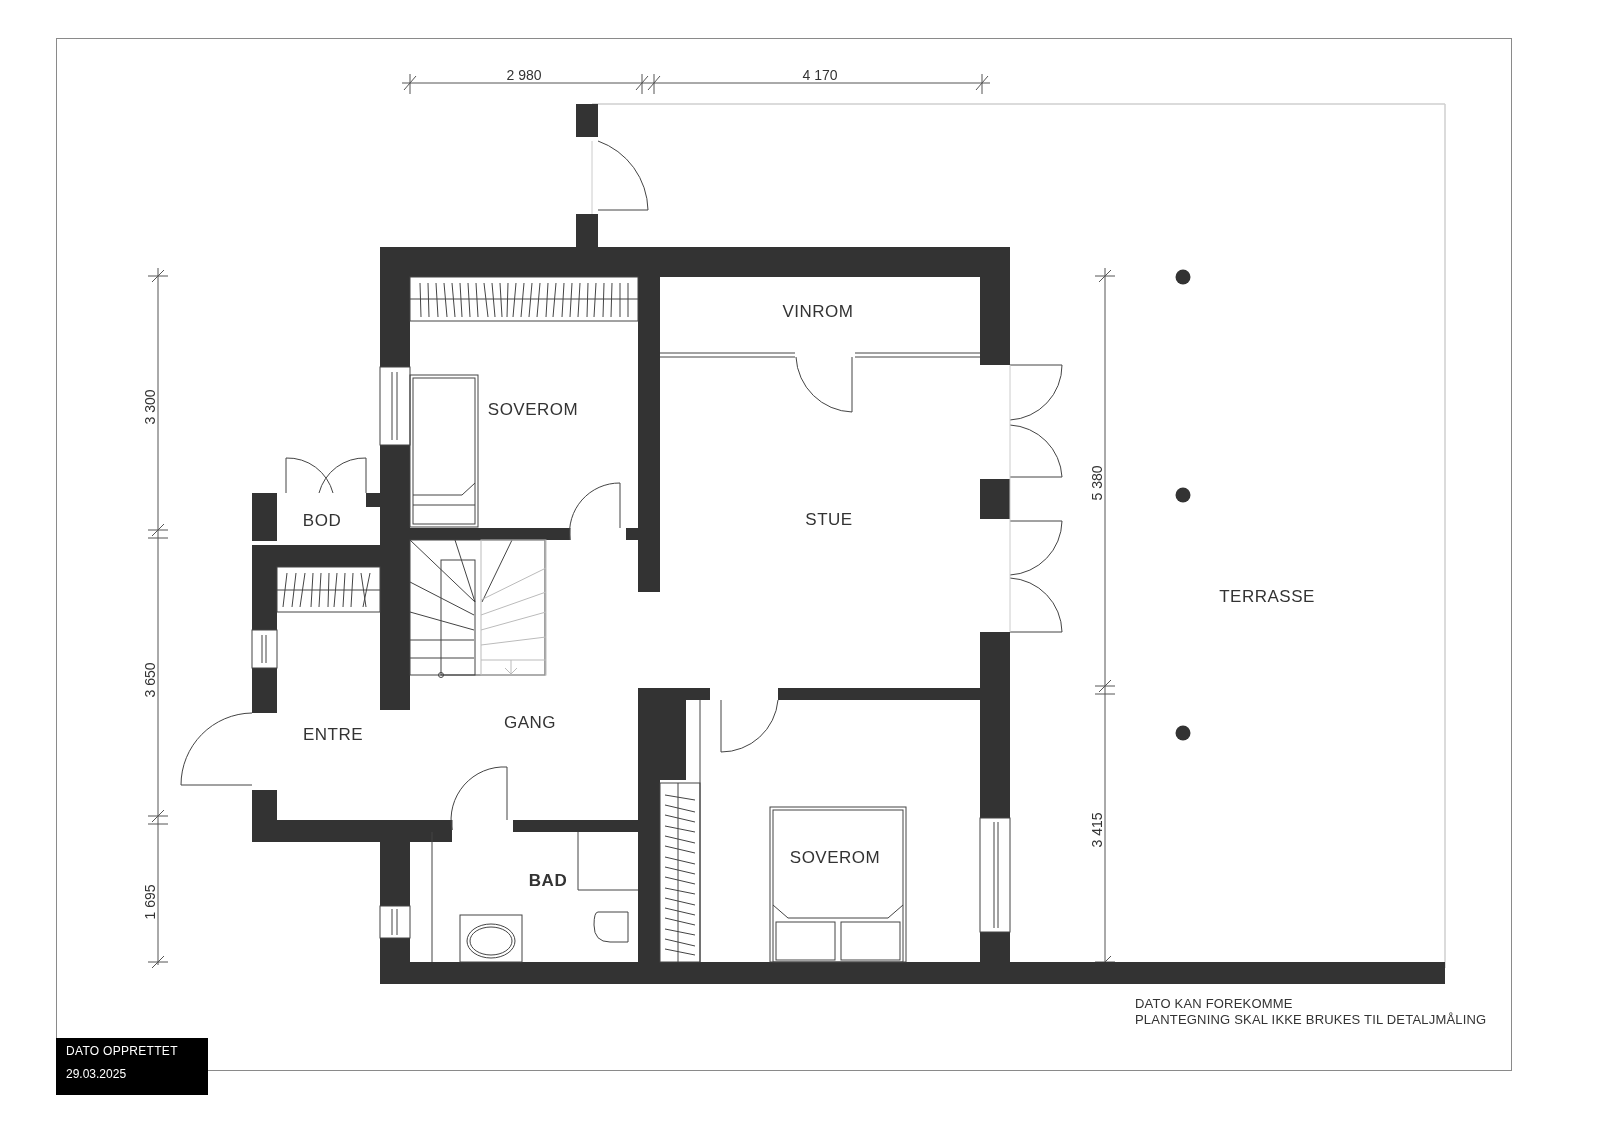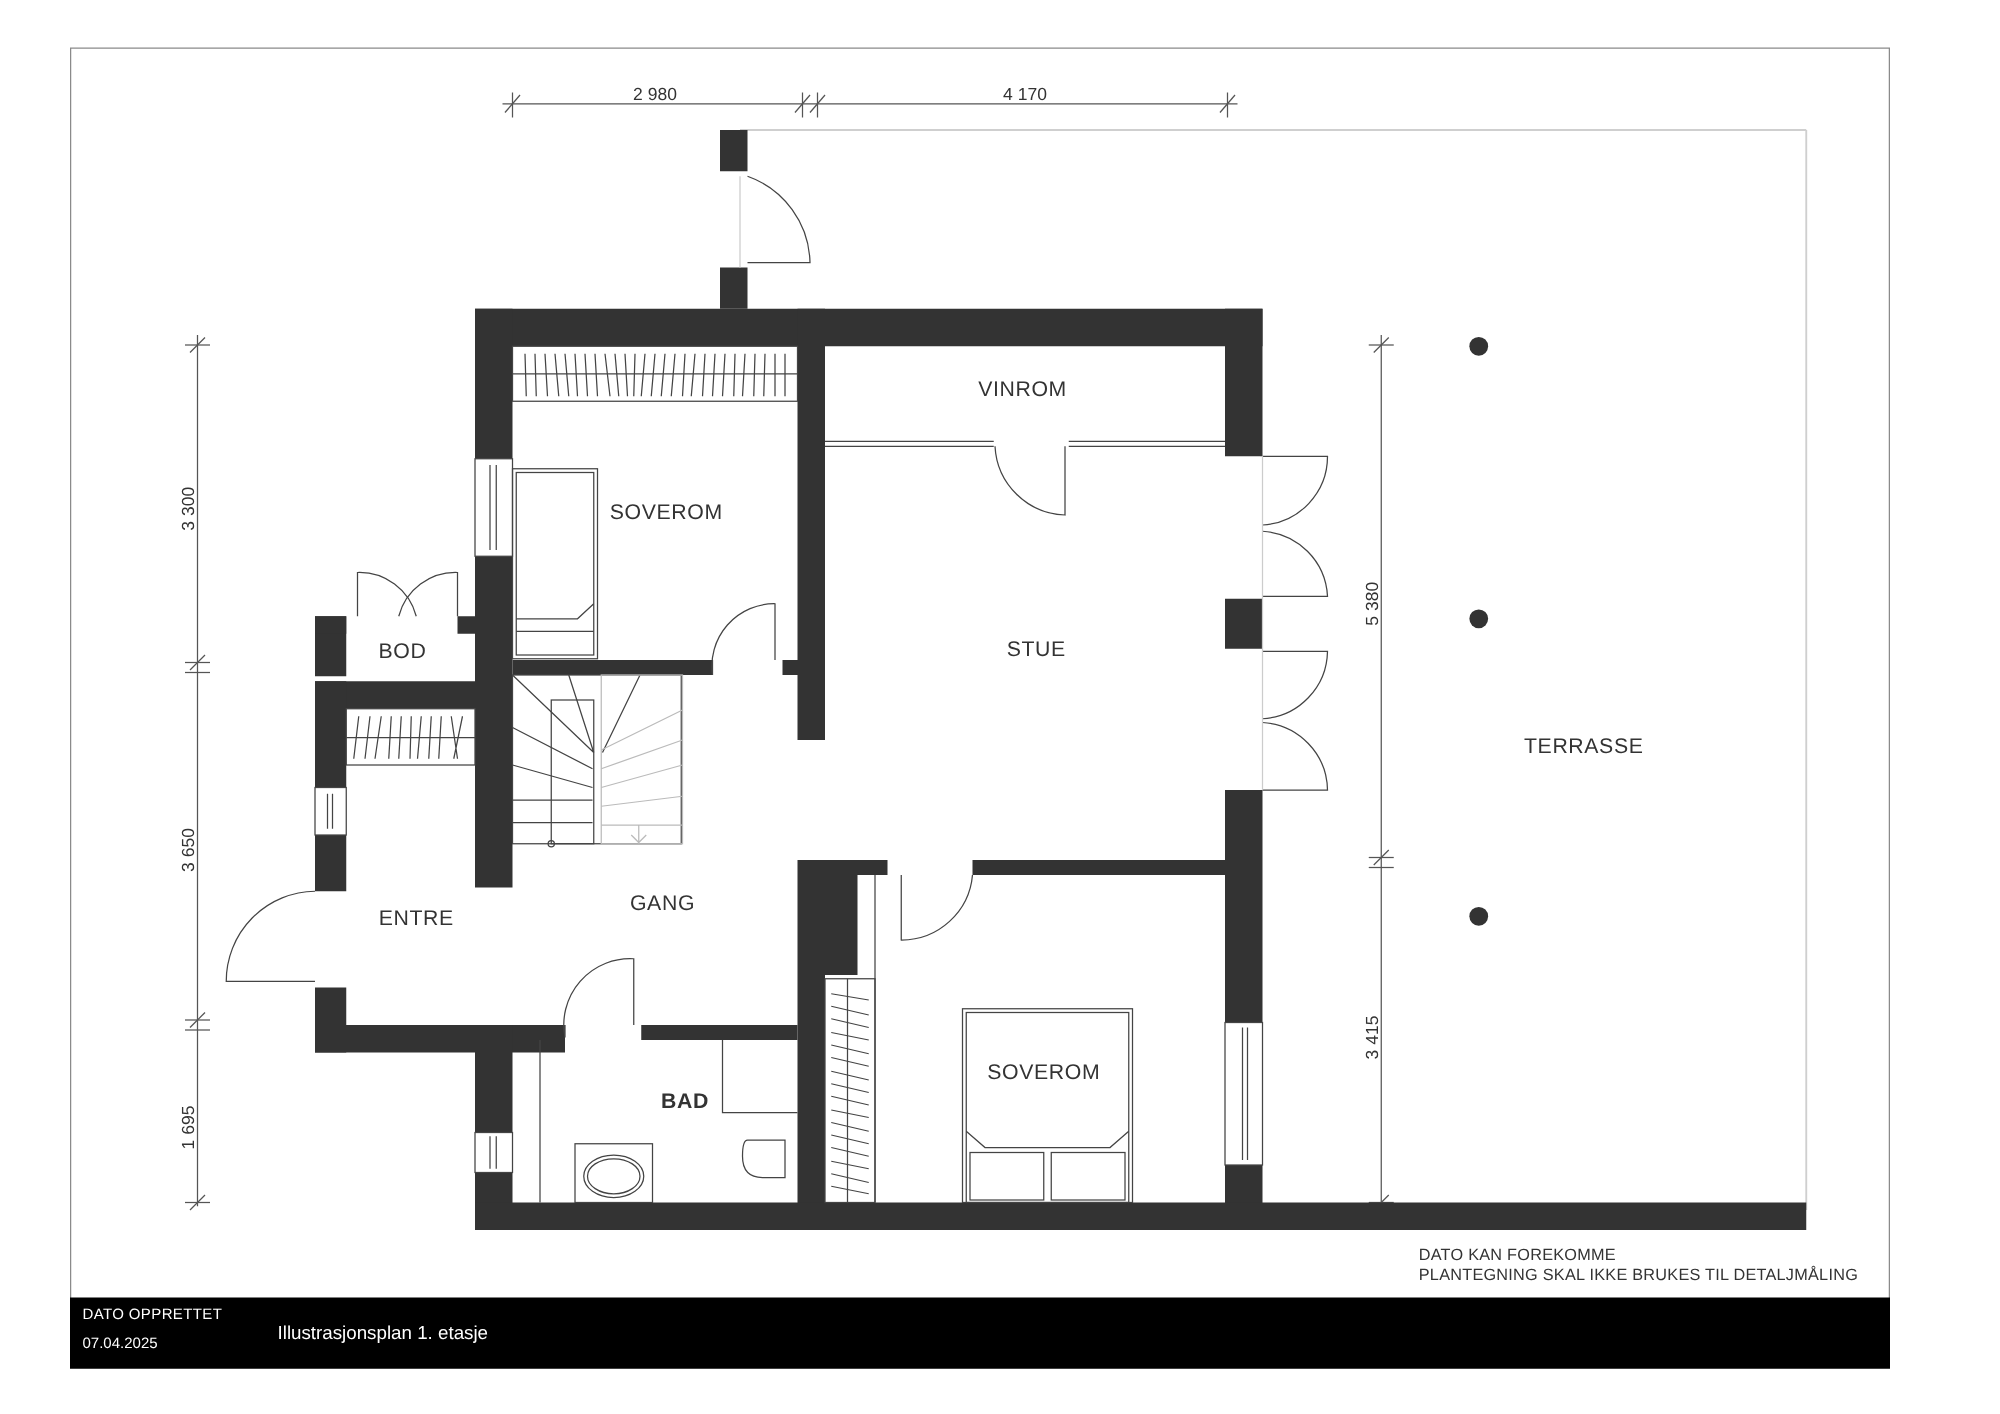--- a/index.html
+++ b/index.html
@@ -230,18 +230,15 @@
 <div class="dim vert" style="left:1097px;top:830px;">3 415</div>
 
 <div class="disclaimer">
   <div>DATO KAN FOREKOMME</div>
   <div>PLANTEGNING SKAL IKKE BRUKES TIL DETALJMÅLING</div>
 </div>
 
 <div class="titleblock">
   <div class="tb-date">
     <span class="label">DATO OPPRETTET</span>
-    <span class="value">07.04.2025</span>
-  </div>
-  <div class="tb-plan">
-    <span>Illustrasjonsplan 1. etasje</span>
+    <span class="value">29.03.2025</span>
   </div>
 </div>
 
 </body></html>

